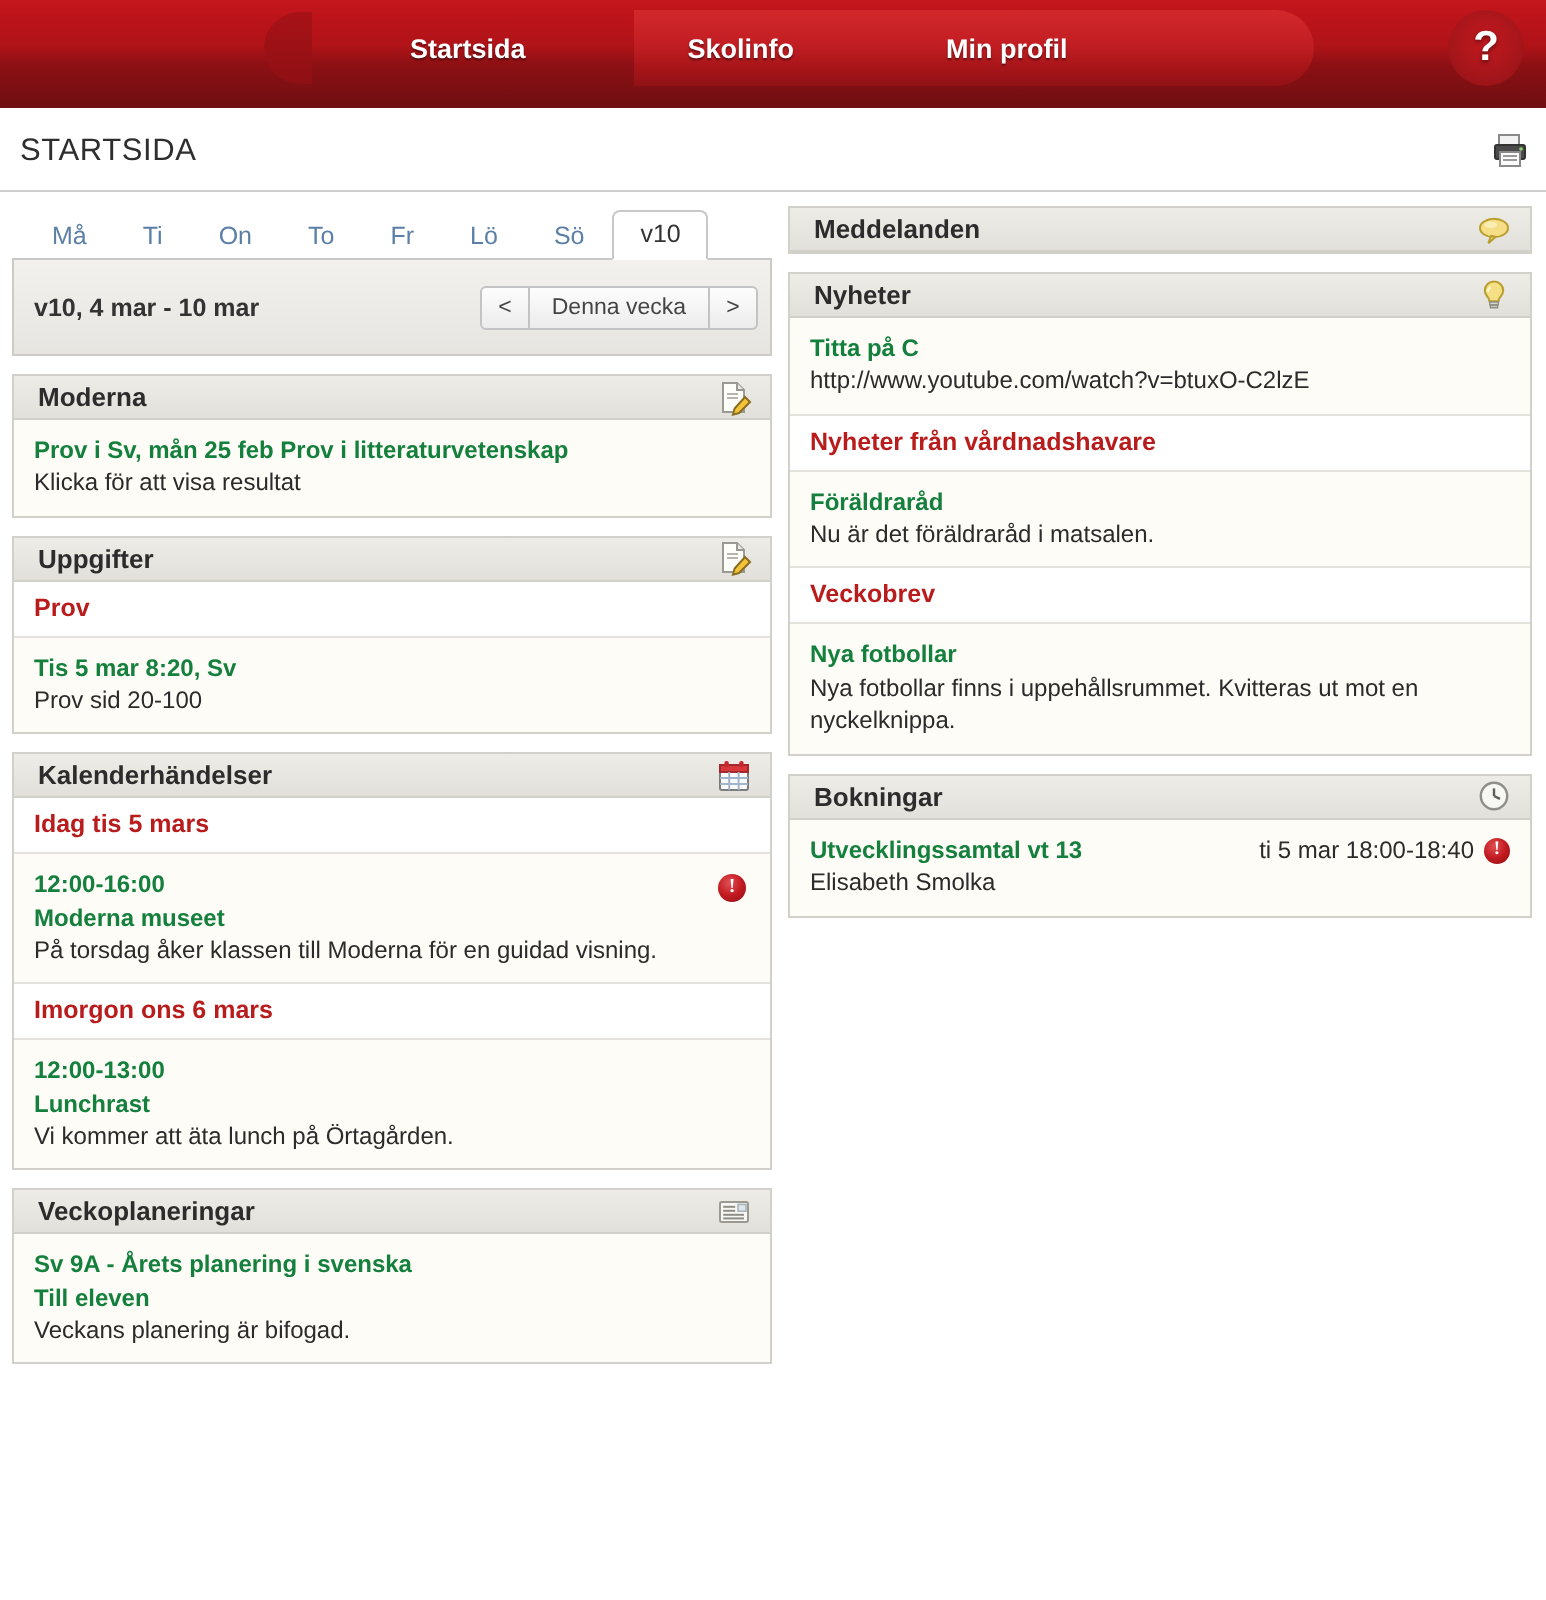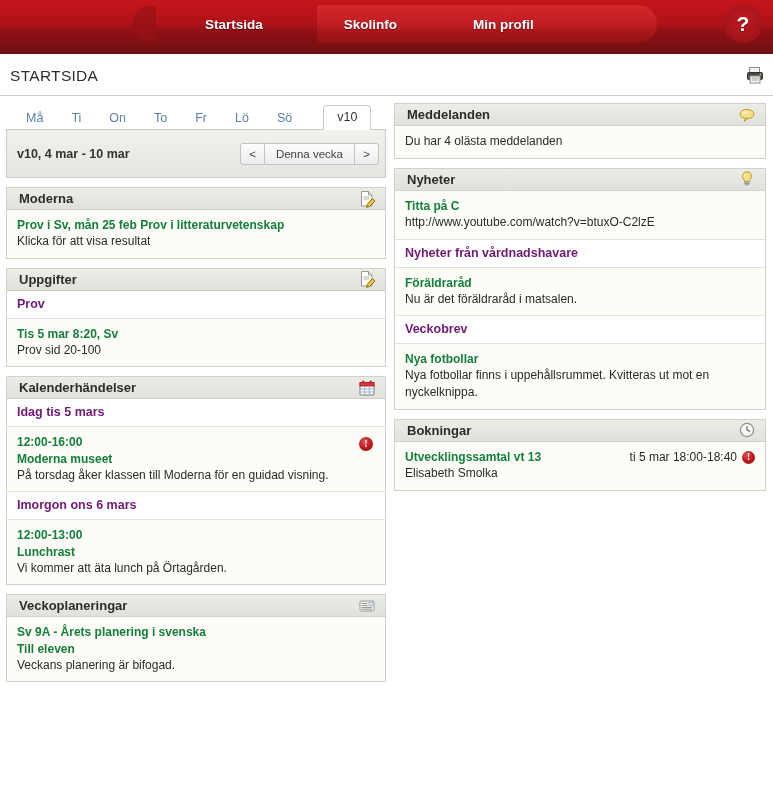--- a/index.html
+++ b/index.html
@@ -121,21 +121,20 @@
     position: relative;
     top: 1px;
   }
   .daytab.active {
     color: #333333;
     background: #ffffff;
     border: 1px solid #c8c8c8;
     border-bottom: 1px solid #ffffff;
     border-radius: 4px 4px 0 0;
     font-size: 12.5px;
-    margin-left: 17px;
   }
 
   
   .weekbar {
     position: relative;
     height: 48px;
     background: linear-gradient(to bottom, #f2f1ee 0%, #e7e5e0 100%);
     border: 1px solid #cdcbc6;
     border-top: none;
     display: flex;
@@ -197,21 +196,21 @@
     border-bottom: 1px solid #e4e2dd;
     position: relative;
   }
   .row:last-child { border-bottom: none; }
   .row-sub {
     background: #ffffff;
     padding: 6px 10px 7px 10px;
   }
   .sub-label {
     font-size: 12.5px;
-    color: #701a75;
+    color: #b91c1c;
     font-weight: bold;
   }
   .line-bold {
     font-size: 12px;
     font-weight: bold;
     color: #15803d;
     line-height: 1.35;
   }
   .line-norm {
     font-size: 12px;
@@ -428,23 +427,20 @@
       <div class="panel-head">
         <div class="panel-title">Meddelanden</div>
         <div class="panel-icon">
           <svg width="18" height="18" viewBox="0 0 18 18">
             <ellipse cx="9" cy="8" rx="7" ry="4.6" fill="#f5de85" stroke="#b99e2e" stroke-width="1"></ellipse>
             <path d="M7.5 12 L6.2 15.6 L9.8 12.4 Z" fill="#f5de85" stroke="#b99e2e" stroke-width="1"></path>
             <ellipse cx="7.4" cy="6.4" rx="3.2" ry="1.6" fill="#fbf2c4" opacity=".75"></ellipse>
           </svg>
         </div>
       </div>
-      <div class="row">
-        <div class="line-plain">Du har 4 olästa meddelanden</div>
-      </div>
     </div>
 
     <div class="panel">
       <div class="panel-head">
         <div class="panel-title">Nyheter</div>
         <div class="panel-icon">
           <svg width="18" height="18" viewBox="0 0 18 18">
             <path d="M9 1.8c-2.7 0-4.6 2-4.6 4.4 0 1.8 1.1 2.8 1.8 3.8.4.6.5 1.1.5 1.6h4.6c0-.5.1-1 .5-1.6.7-1 1.8-2 1.8-3.8 0-2.4-1.9-4.4-4.6-4.4z" fill="#f5df84" stroke="#b99e2e" stroke-width="1"></path>
             <rect x="6.9" y="12" width="4.2" height="1.4" fill="#d8d8d2" stroke="#8e8e86" stroke-width="0.7"></rect>
             <rect x="7.2" y="13.6" width="3.6" height="1.3" fill="#c9c9c2" stroke="#8e8e86" stroke-width="0.7"></rect>

